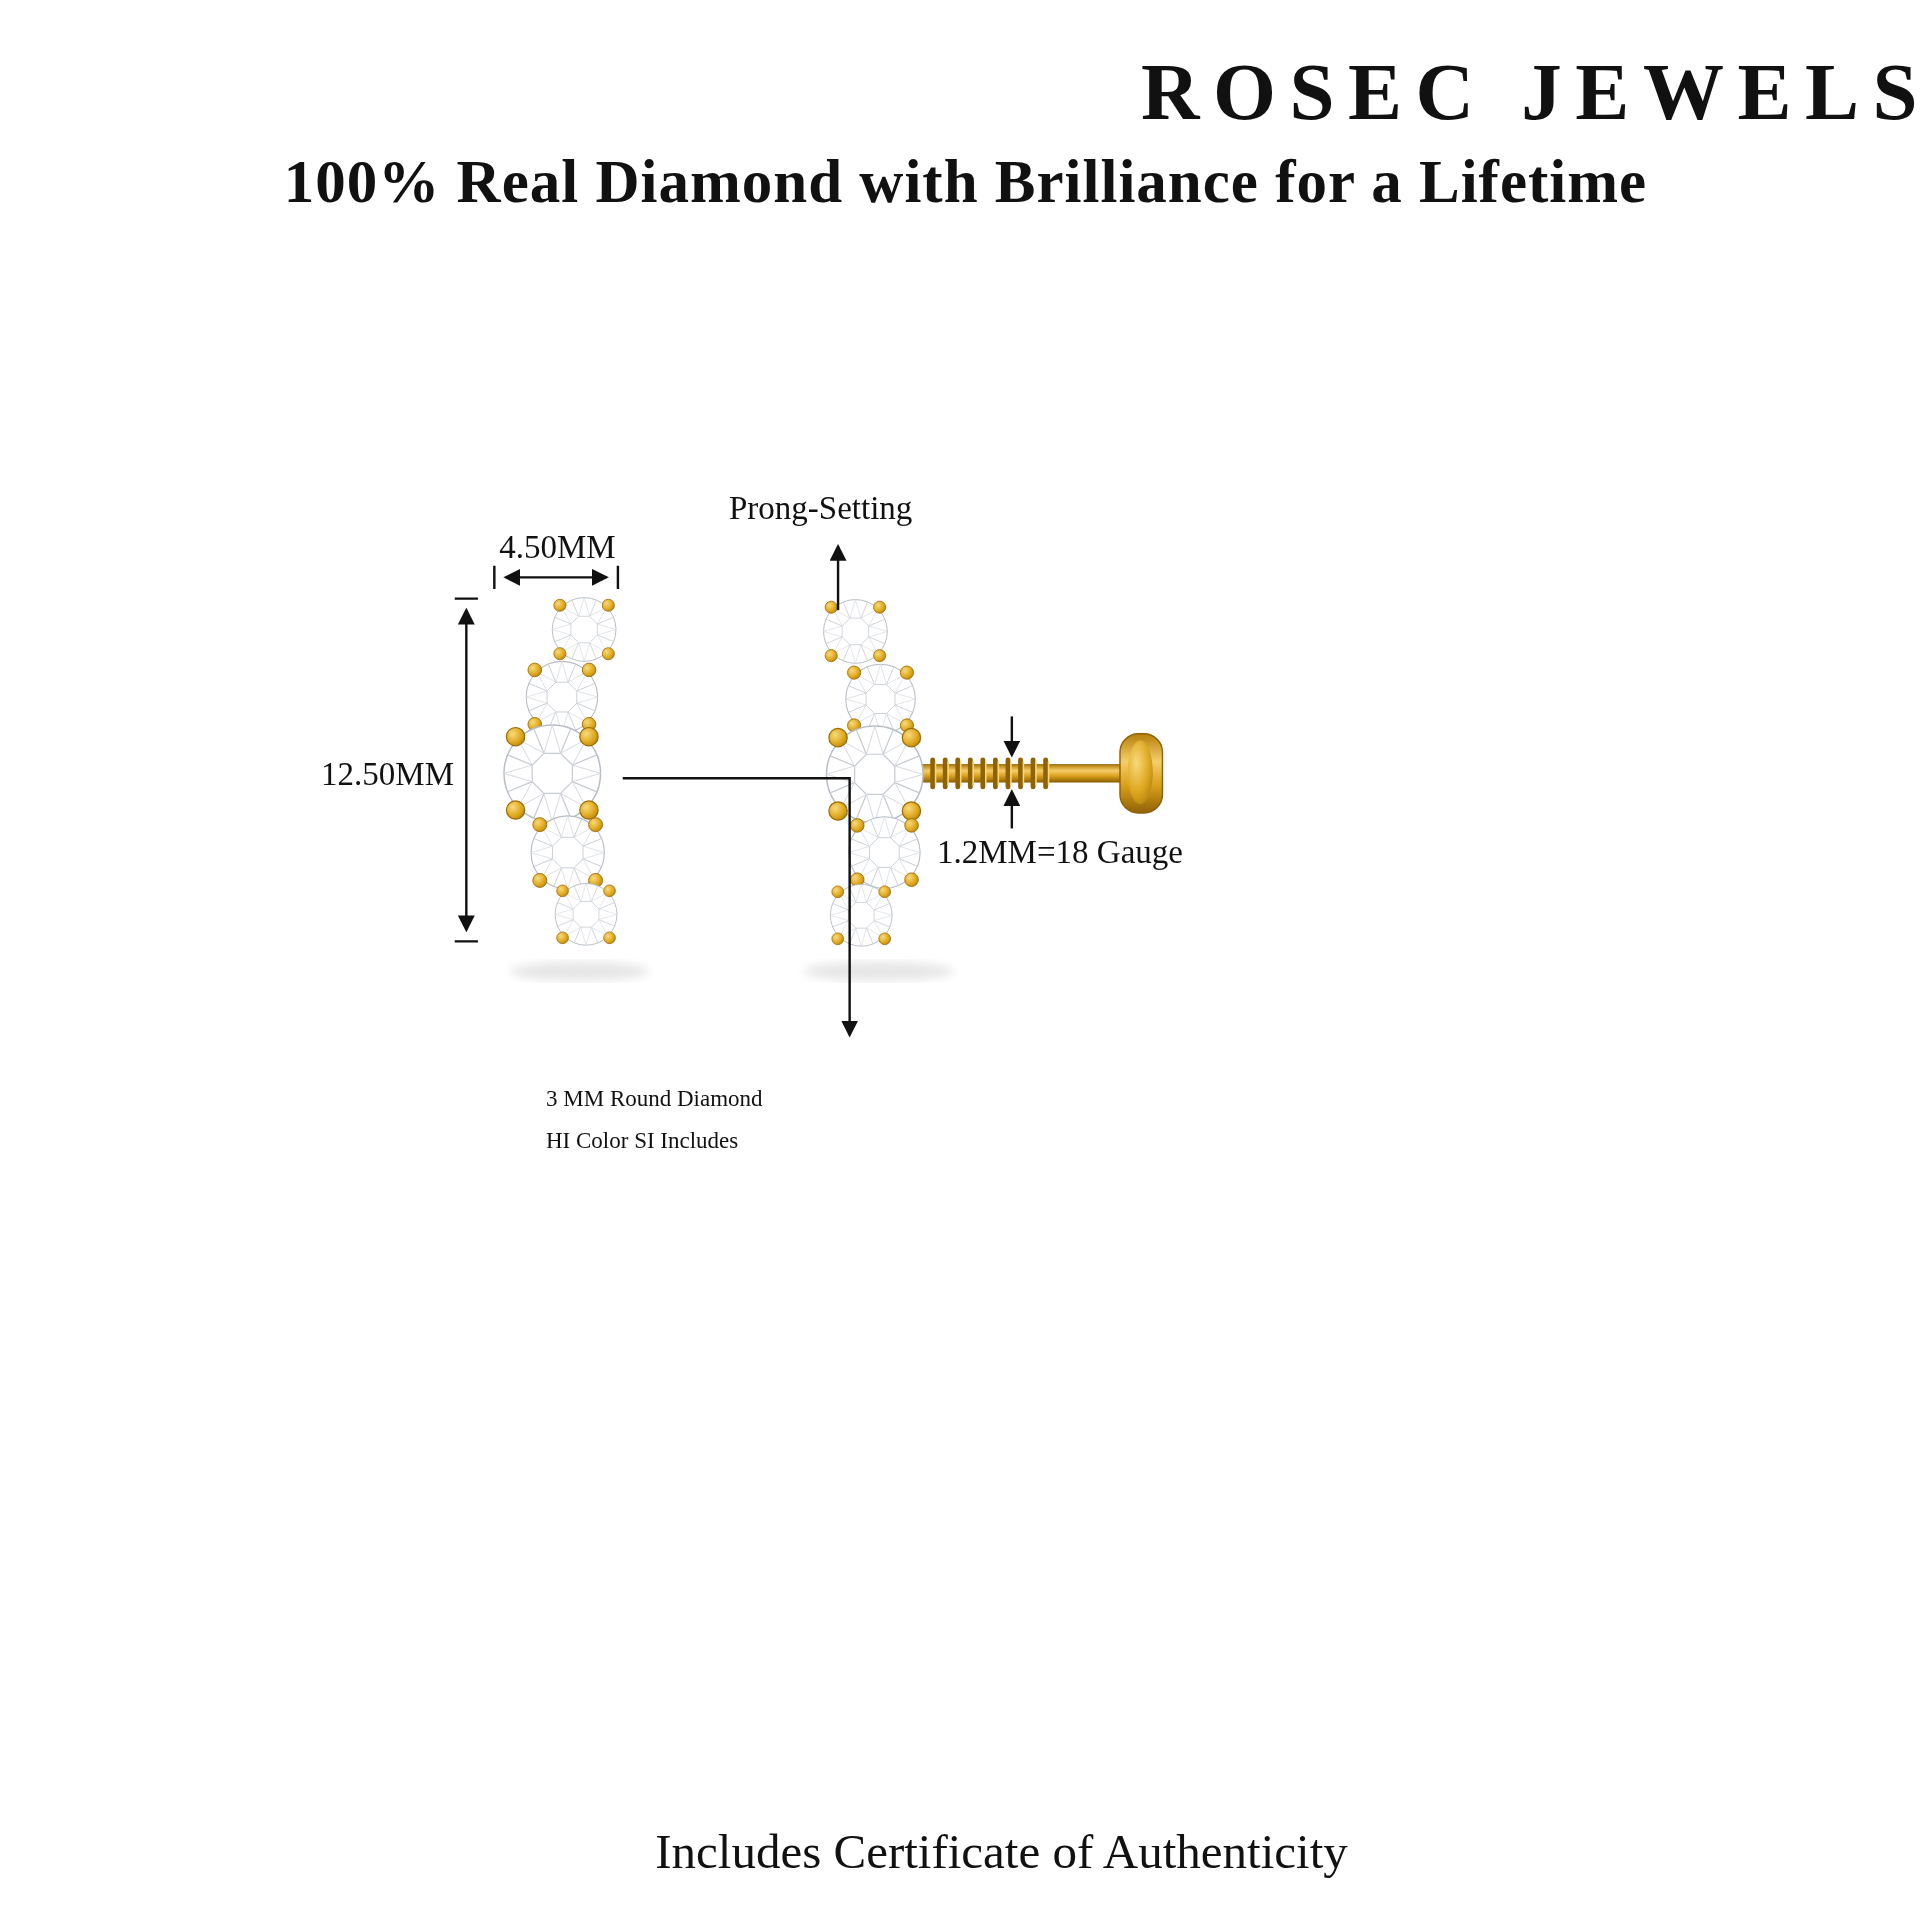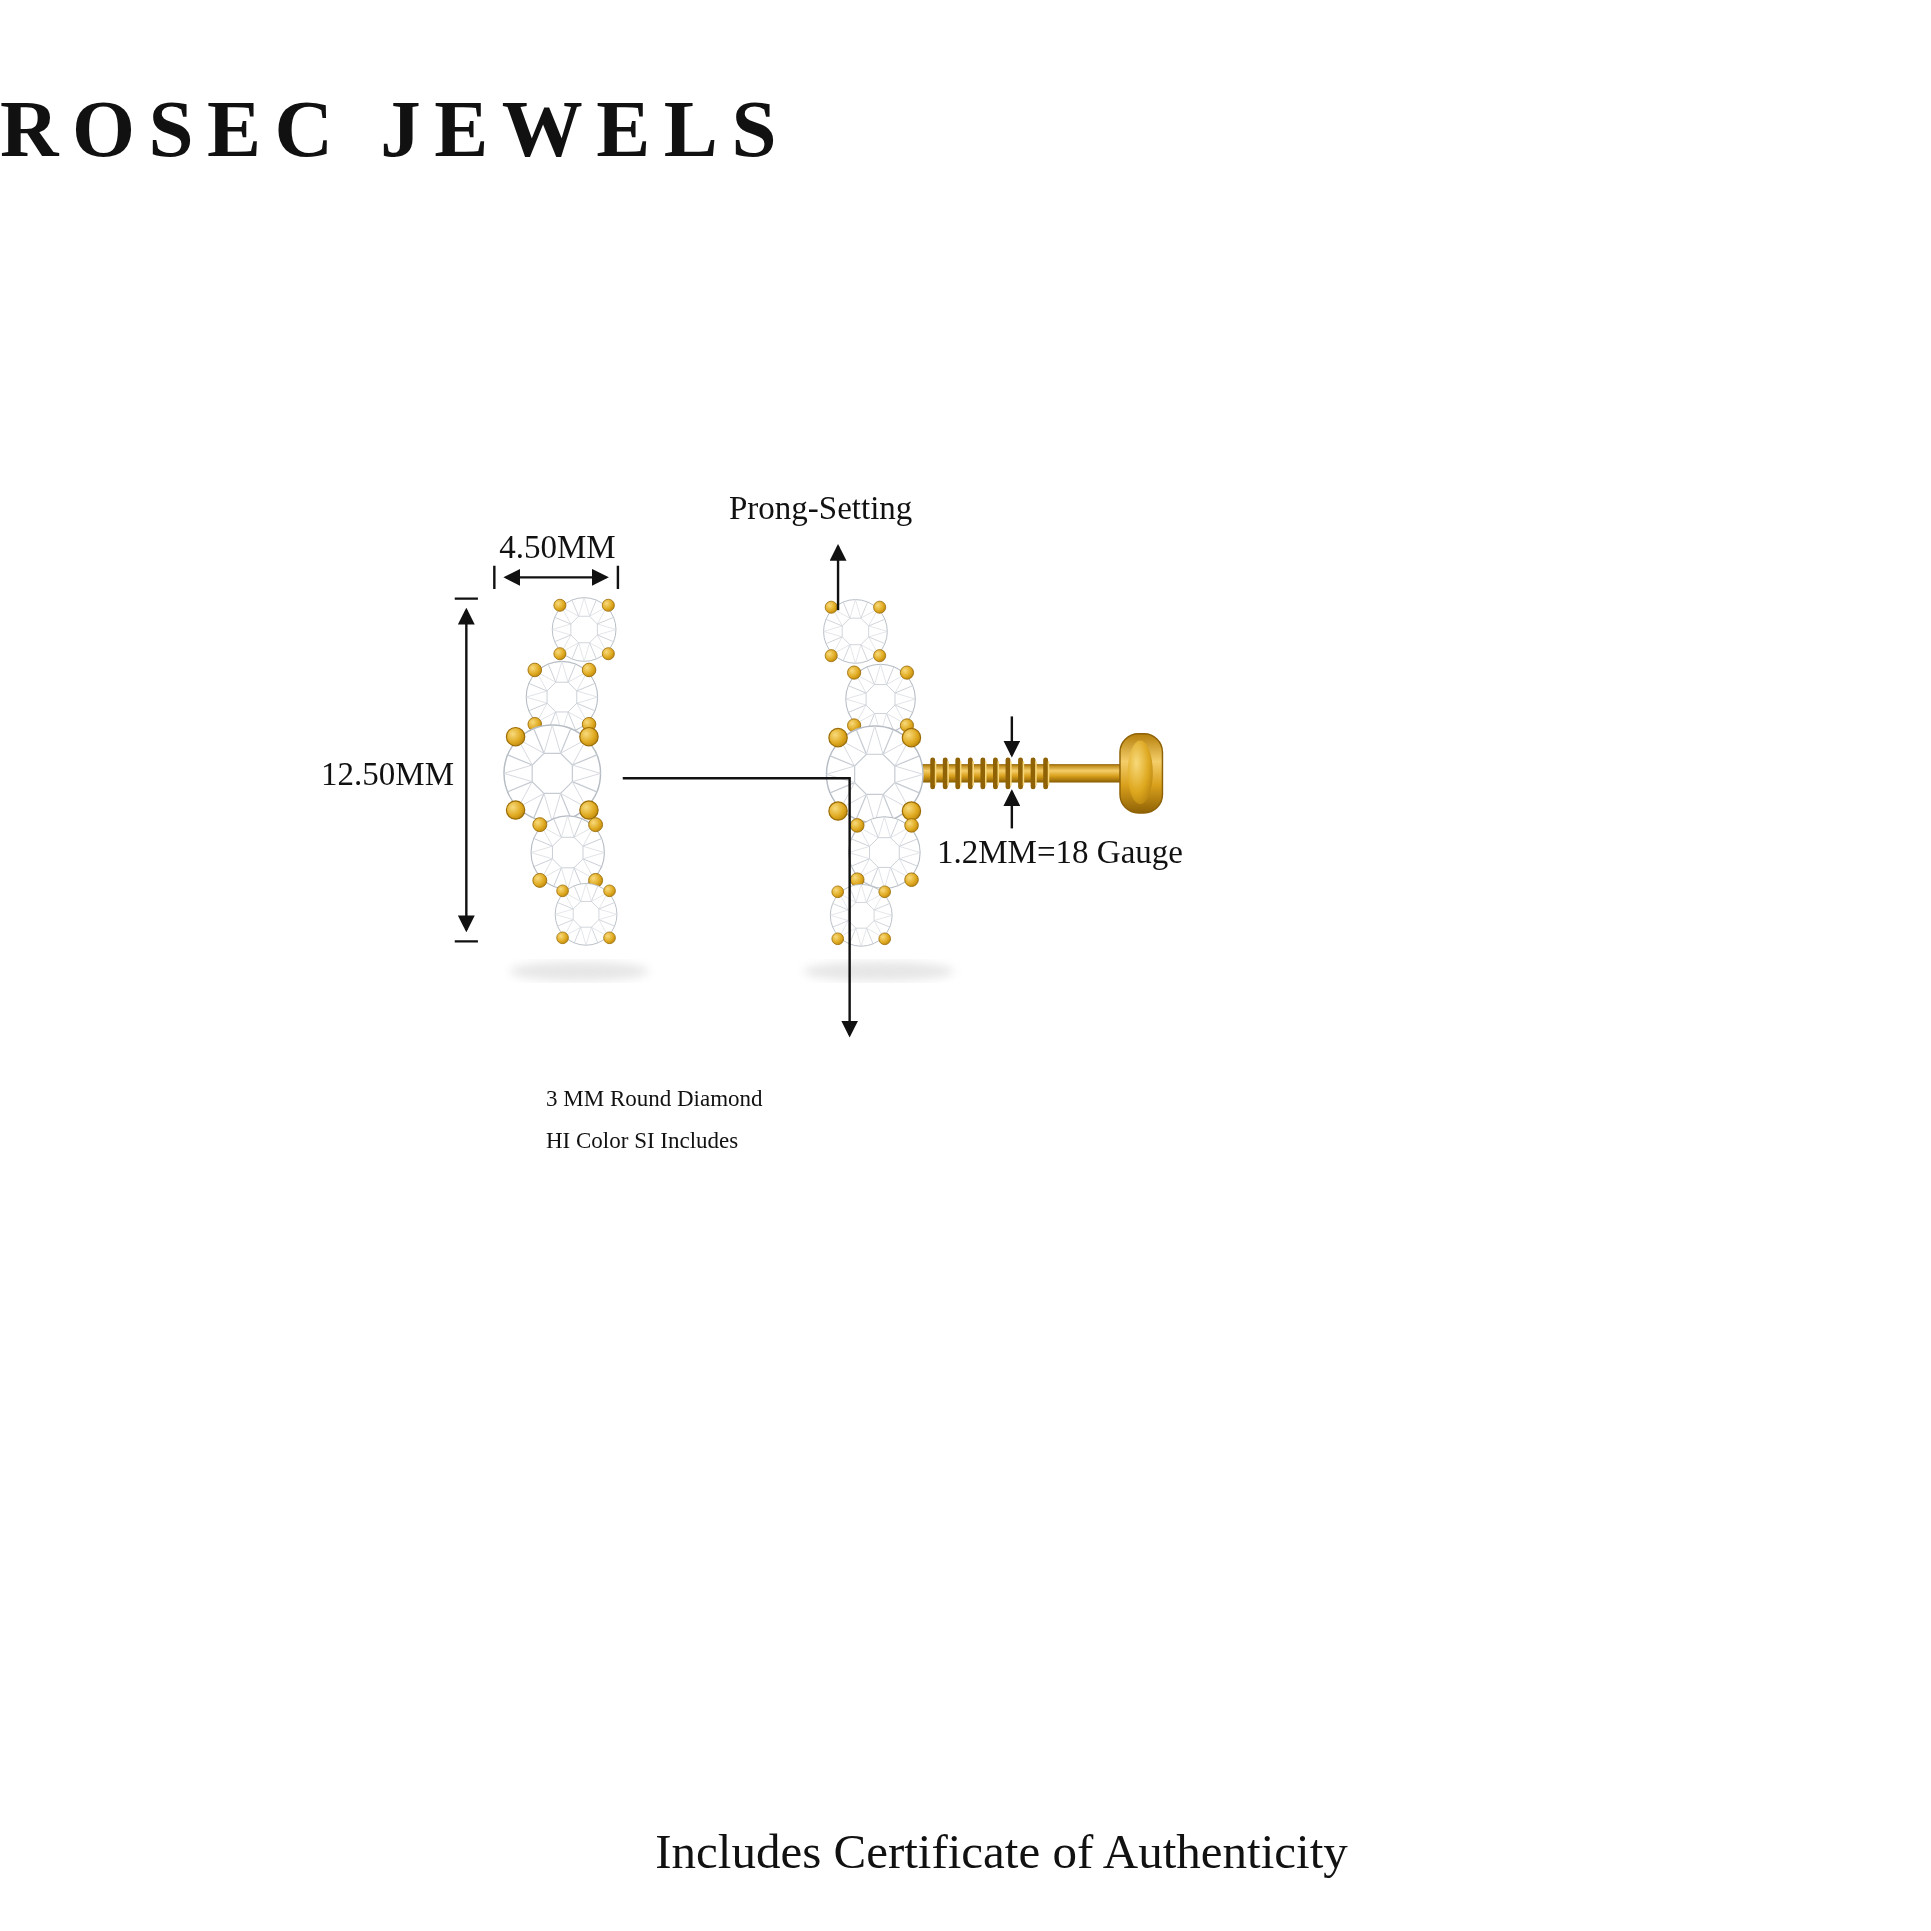--- a/index.html
+++ b/index.html
@@ -3,22 +3,22 @@
 <meta charset="utf-8">
 <style>
   html,body{margin:0;padding:0;}
   body{
     width:1931px;height:1931px;background:#ffffff;position:relative;
     font-family:"Liberation Serif","DejaVu Serif",serif;color:#111111;overflow:hidden;
   }
   .stage{position:absolute;inset:0;width:1931px;height:1931px;}
   .label{position:absolute;white-space:nowrap;}
   .brand{
-    top:46px;left:0;width:1931px;text-align:left;
-    font-size:81px;font-weight:700;letter-spacing:13.5px;margin-top:37px;
+    top:46px;left:0;width:1931px;text-align:right;
+    font-size:81px;font-weight:700;letter-spacing:13.5px;
   }
   .tagline{
     top:147px;left:0;width:1931px;text-align:center;
     font-size:61px;font-weight:700;letter-spacing:1px;
   }
   .dim-label{font-size:33px;}
   .width-label{top:529px;left:461px;width:193px;text-align:center;}
   .height-label{top:740px;left:319px;width:135px;text-align:right;margin-top:16px;}
   .prong-label{top:490px;left:729px;width:251px;text-align:left;}
   .gauge-label{top:834px;left:937px;text-align:center;}
@@ -164,20 +164,21 @@
         <line x1="1048" y1="858" x2="1048" y2="820" marker-end="url(#arr)"></line>
       </g>
 
       <g>
         <path d="M645 806 H880 V1072" marker-end="url(#arr)"></path>
       </g>
     </g>
   </svg>
 
   <div class="label brand">ROSEC JEWELS</div>
+  <div class="label tagline">100% Real Diamond with Brilliance for a Lifetime</div>
 
   <div class="label dim-label width-label">4.50MM</div>
 
   <div class="label dim-label height-label">12.50MM</div>
 
   <div class="label dim-label prong-label">Prong-Setting</div>
 
   <div class="label dim-label gauge-label">1.2MM=18 Gauge</div>
 
   <div class="label spec-label">

